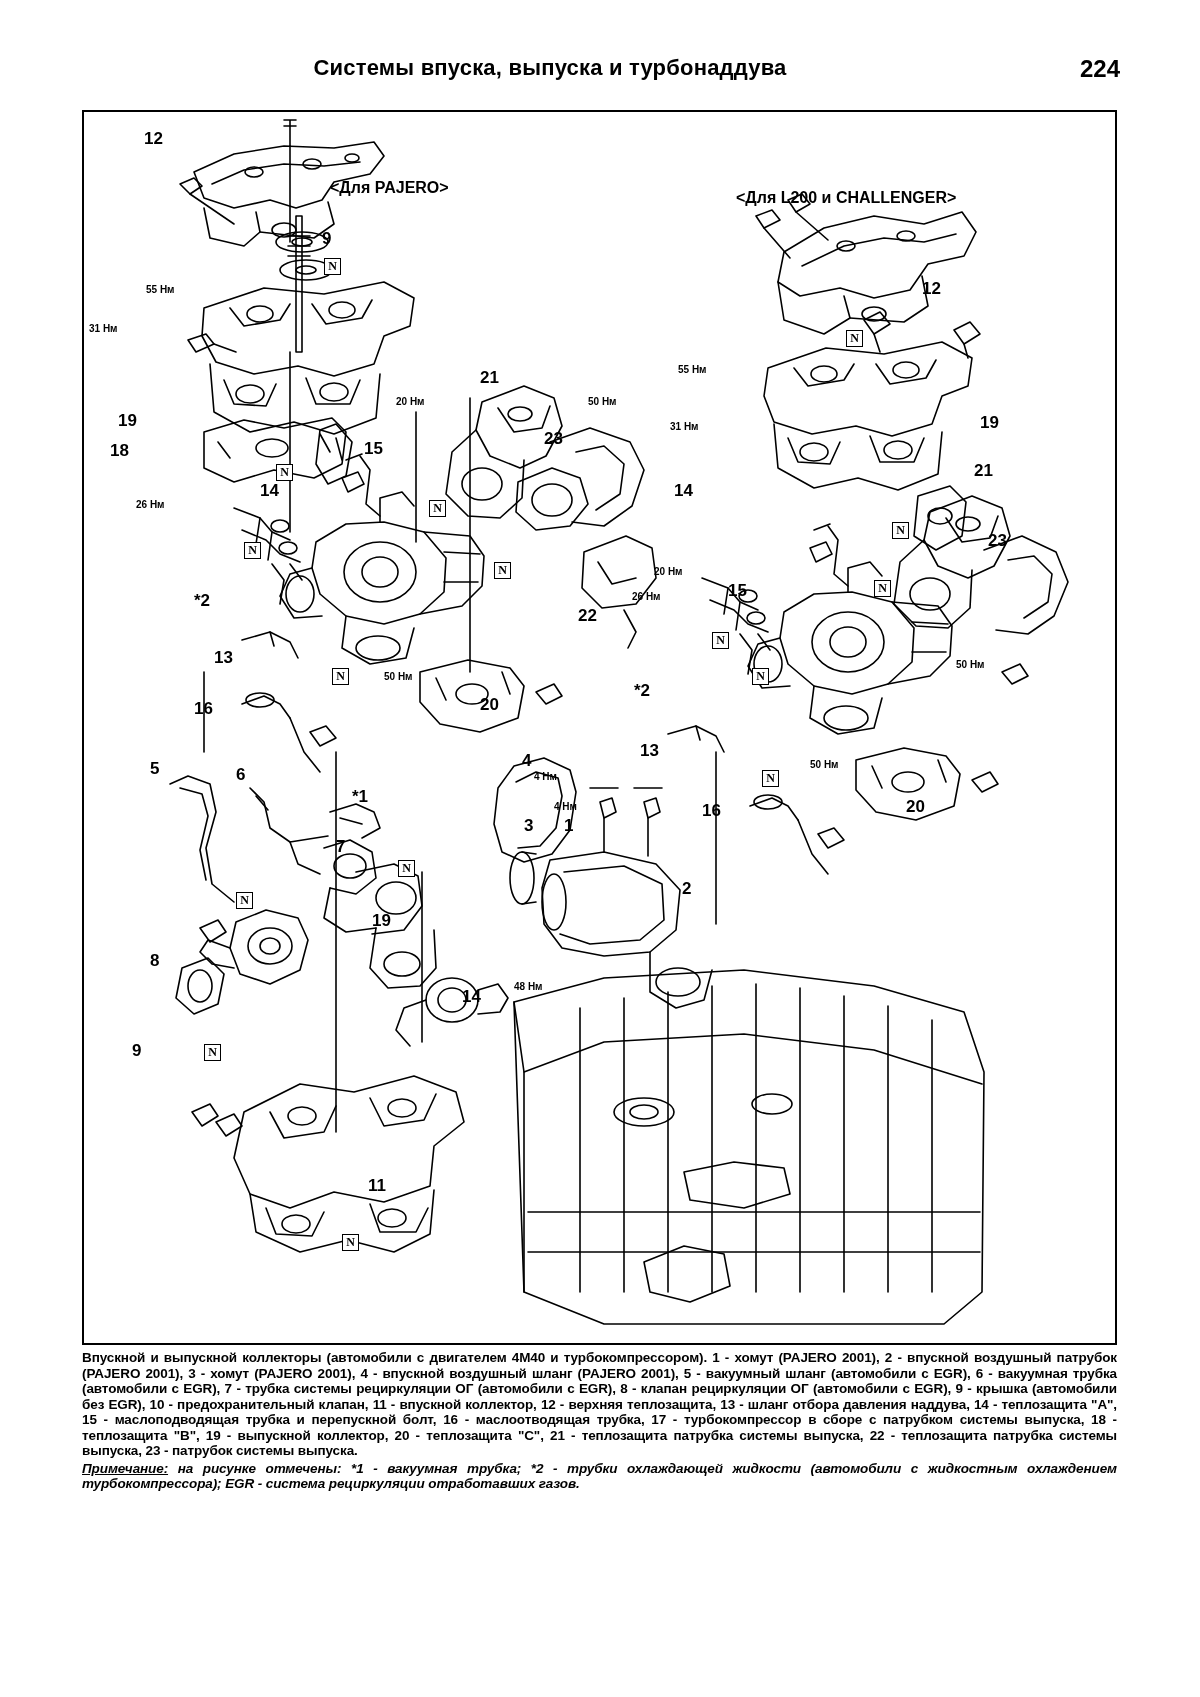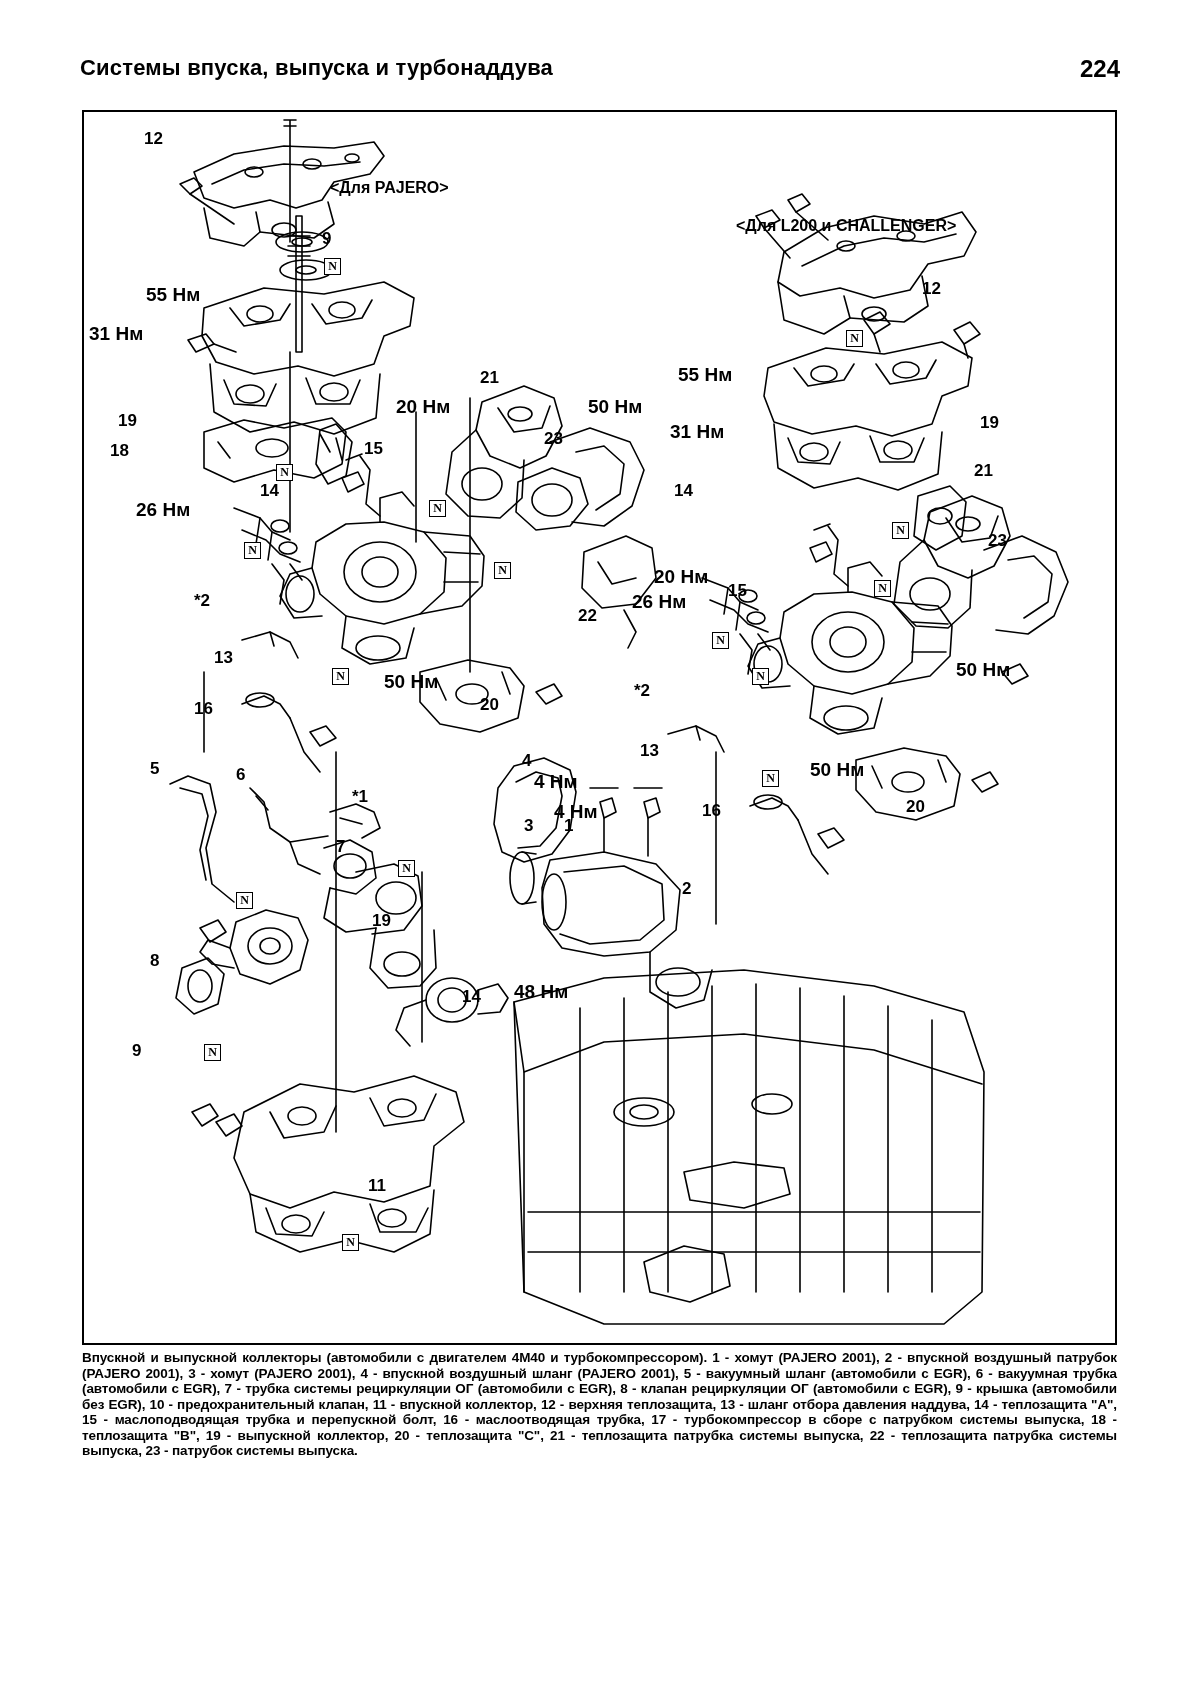--- a/index.html
+++ b/index.html
@@ -27,21 +27,21 @@
     left: 80px;
     top: 55px;
     width: 1040px;
     height: 40px;
   }
   .header-title {
     position: absolute;
     left: 0;
     top: 0;
     width: 940px;
-    text-align: left;
+    text-align: center;
     font-size: 22px;
     font-weight: bold;
     letter-spacing: 0.2px;
   }
   .page-number {
     position: absolute;
     right: 0;
     top: 0;
     font-size: 24px;
     font-weight: bold;
@@ -70,21 +70,21 @@
     font-family: "Liberation Sans", sans-serif;
     font-weight: bold;
     font-size: 15px;
     line-height: 1;
     white-space: nowrap;
   }
   .lbl.num {
     font-size: 17px;
   }
   .lbl.torque {
-    font-size: 19px;
+    font-size: 10px;
   }
   .lbl.variant {
     font-size: 16px;
     font-weight: bold;
   }
   .nbox {
     position: absolute;
     width: 17px;
     height: 17px;
     border: 1.6px solid #000;
@@ -391,21 +391,21 @@
         <path d="M386 286 L386 560"></path>
         <path d="M206 240 L206 420"></path>
         <path d="M632 812 L632 640"></path>
         <path d="M120 640 L120 560"></path>
         <path d="M252 640 L252 840 L252 1020"></path>
         <path d="M338 760 L338 930"></path>
       </g>
     </svg>
 
     <div class="lbl variant" style="left:246px; top:68px;">&lt;Для PAJERO&gt;</div>
-    <div class="lbl variant" style="left:652px; top:78px;margin-top:28px;">&lt;Для L200 и CHALLENGER&gt;</div>
+    <div class="lbl variant" style="left:652px; top:78px;">&lt;Для L200 и CHALLENGER&gt;</div>
 
     <div class="lbl num" style="left:60px; top:18px;">12</div>
     <div class="lbl num" style="left:238px; top:118px;">9</div>
     <div class="lbl torque" style="left:62px; top:173px;">55 Нм</div>
     <div class="lbl torque" style="left:5px; top:212px;">31 Нм</div>
     <div class="lbl num" style="left:34px; top:300px;">19</div>
     <div class="lbl num" style="left:26px; top:330px;">18</div>
     <div class="lbl torque" style="left:312px; top:285px;">20 Нм</div>
     <div class="lbl num" style="left:396px; top:257px;">21</div>
     <div class="lbl torque" style="left:504px; top:285px;">50 Нм</div>
@@ -470,15 +470,16 @@
 
     <div class="nbox" style="left:314px; top:748px;">N</div>
     <div class="nbox" style="left:152px; top:780px;">N</div>
     <div class="nbox" style="left:120px; top:932px;">N</div>
     <div class="nbox" style="left:258px; top:1122px;">N</div>
 
   </div>
 
   <div class="caption">
     <p>Впускной и выпускной коллекторы (автомобили с двигателем 4М40 и турбокомпрессором). 1 - хомут (PAJERO 2001), 2 - впускной воздушный патрубок (PAJERO 2001), 3 - хомут (PAJERO 2001), 4 - впускной воздушный шланг (PAJERO 2001), 5 - вакуумный шланг (автомобили с EGR), 6 - вакуумная трубка (автомобили с EGR), 7 - трубка системы рециркуляции ОГ (автомобили с EGR), 8 - клапан рециркуляции ОГ (автомобили с EGR), 9 - крышка (автомобили без EGR), 10 - предохранительный клапан, 11 - впускной коллектор, 12 - верхняя теплозащита, 13 - шланг отбора давления наддува, 14 - теплозащита "A", 15 - маслоподводящая трубка и перепускной болт, 16 - маслоотводящая трубка, 17 - турбокомпрессор в сборе с патрубком системы выпуска, 18 - теплозащита "B", 19 - выпускной коллектор, 20 - теплозащита "C", 21 - теплозащита патрубка системы выпуска, 22 - теплозащита патрубка системы выпуска, 23 - патрубок системы выпуска.</p>
+    <p class="note"><span class="note-label">Примечание:</span><span> на рисунке отмечены: *1 - вакуумная трубка; *2 - трубки охлаждающей жидкости (автомобили с жидкостным охлаждением турбокомпрессора); EGR - система рециркуляции отработавших газов.</span></p>
   </div>
 
 </div>
 
 </body></html>

